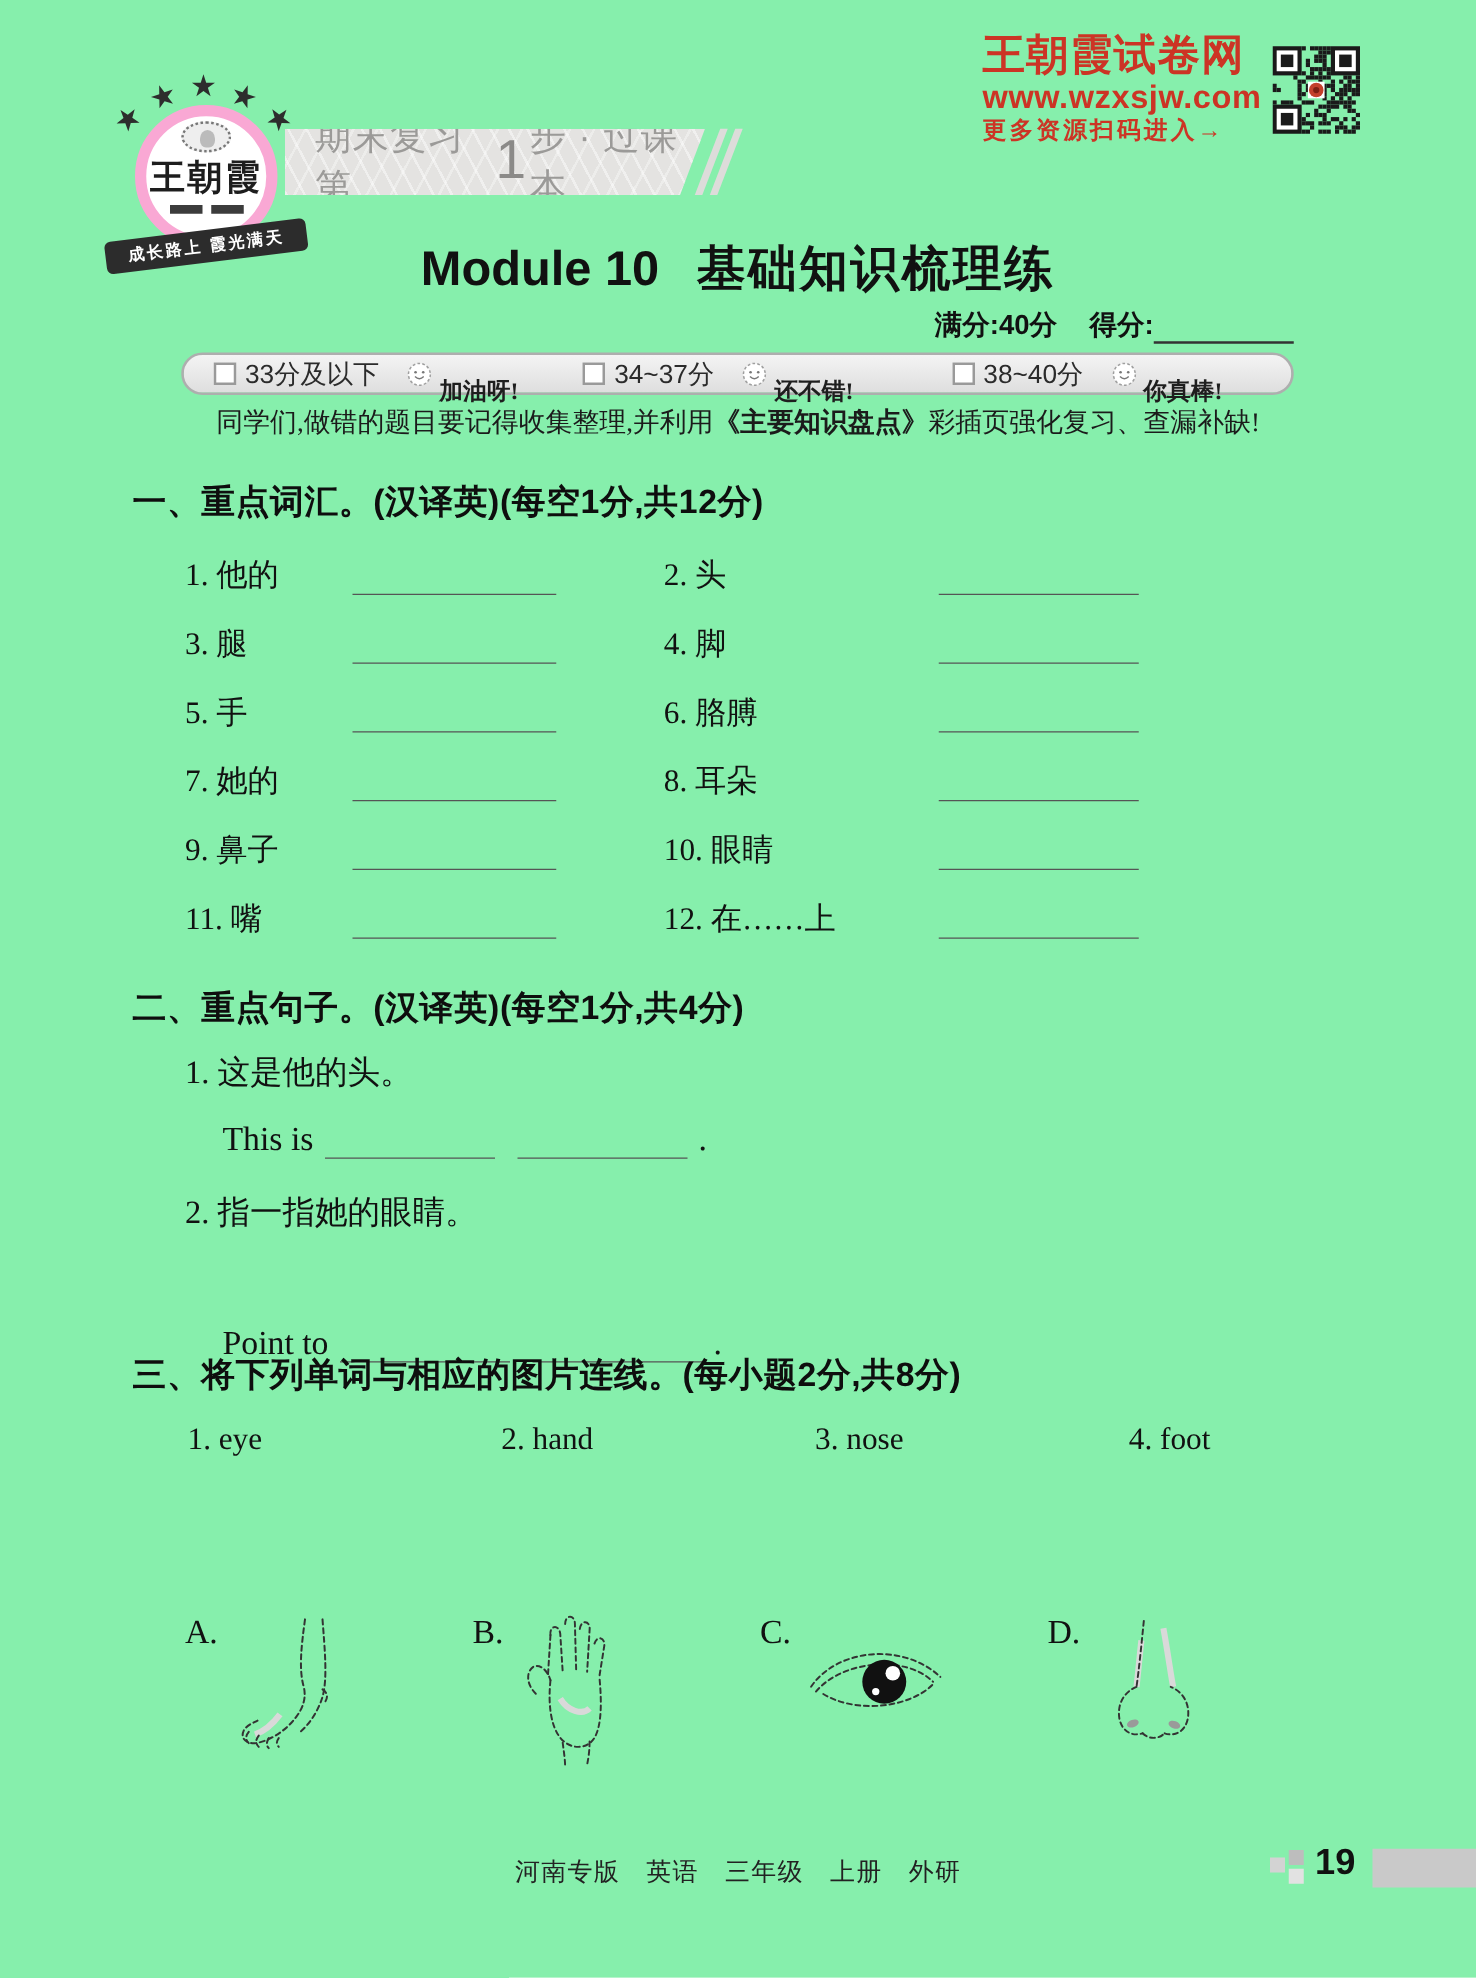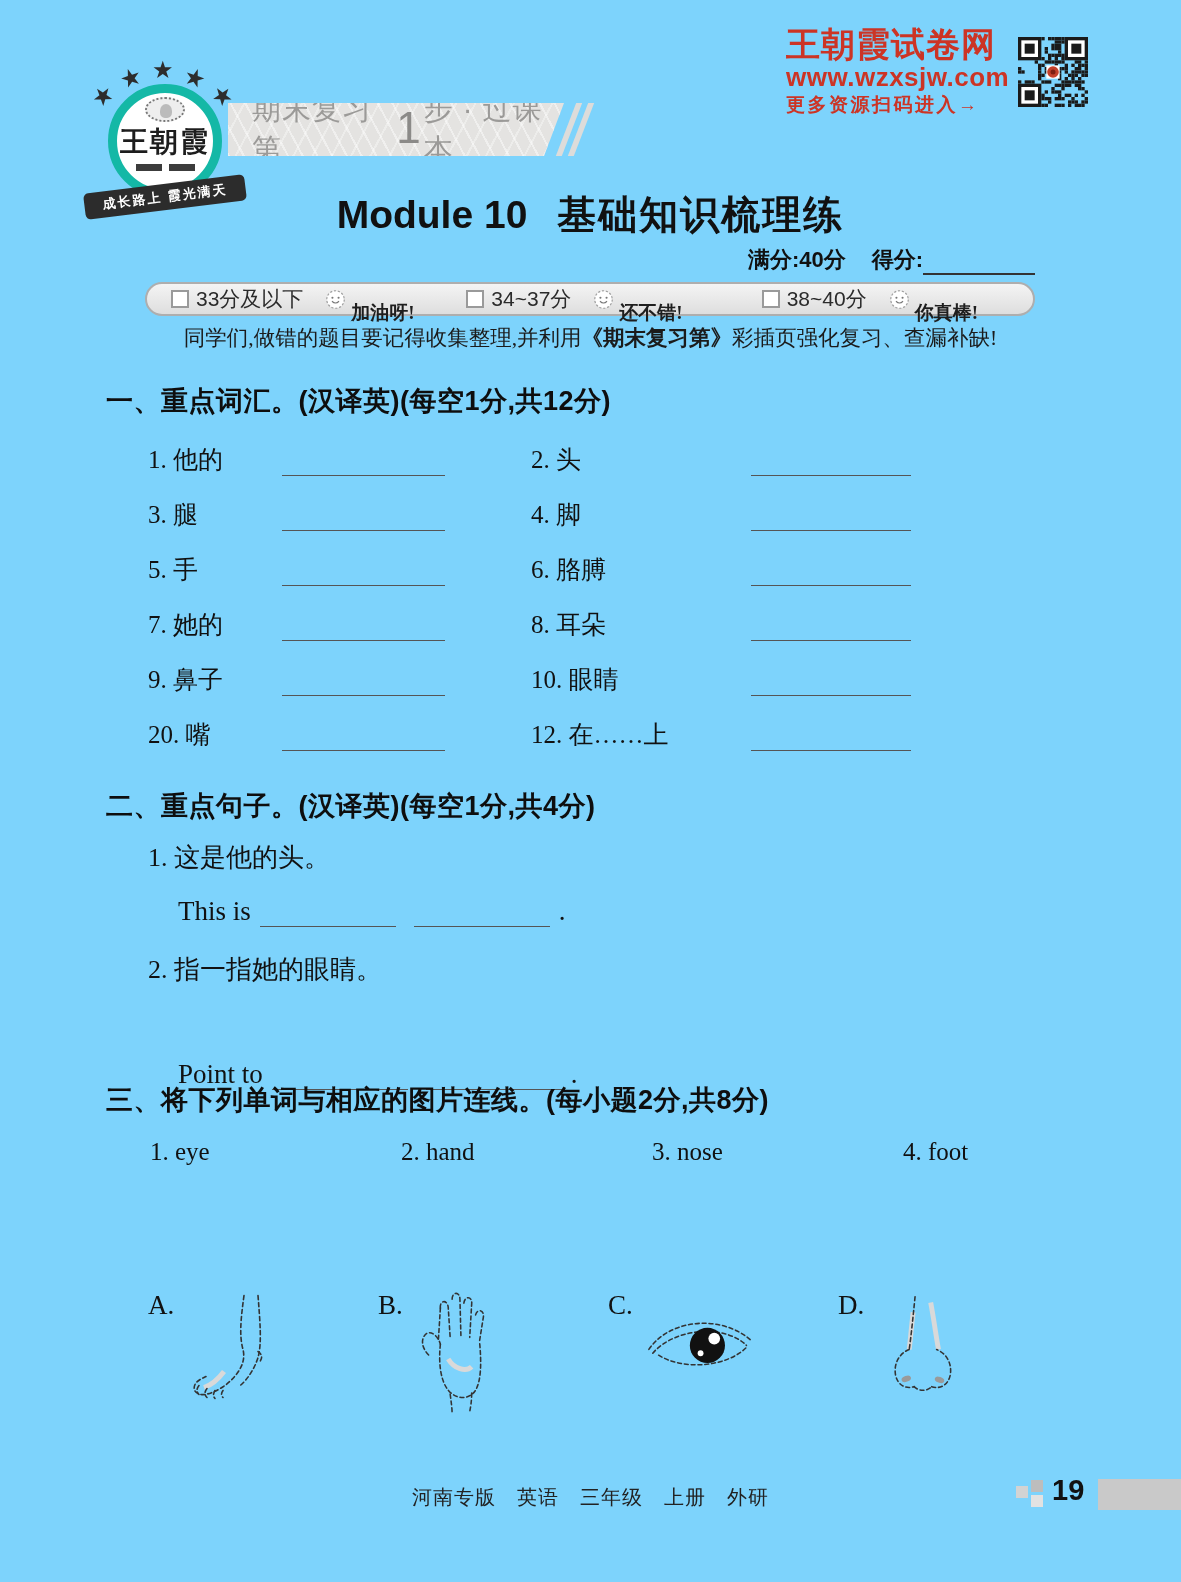--- a/index.html
+++ b/index.html
@@ -1,31 +1,31 @@
 <!DOCTYPE html>
 <html><head>
 <meta charset="utf-8">
 <style>
   * { box-sizing: border-box; margin: 0; padding: 0; }
   body { background: #fff; font-family: "Liberation Serif", serif; }
-  .page { position: relative; width: 1181px; height: 1582px; background: #7dd3fc; overflow: hidden; }
+  .page { position: relative; width: 1181px; height: 1582px; background: #86efac; overflow: hidden; }
 
   
   .masthead { position: absolute; left: 786px; top: 26px; width: 302px; display: flex; gap: 10px; }
   .mast-text { width: 222px; color: #cc3425; font-family: "Liberation Sans", sans-serif; }
   .site-name { font-size: 34px; font-weight: bold; letter-spacing: 1px; line-height: 36px; }
   .site-url  { font-size: 26px; font-weight: bold; line-height: 30px; letter-spacing: 0.5px; }
   .qr-caption{ font-size: 19px; font-weight: bold; letter-spacing: 2.5px; line-height: 26px; }
   .qr-box { width: 88px; height: 88px; margin-top: 2px; }
 
   
   .logo { position: absolute; left: 92px; top: 58px; width: 146px; height: 155px; }
   .logo-star { position: absolute; font-size: 24px; color: #2d2d2d; line-height: 1; }
   .logo-circle { position: absolute; left: 16px; top: 26px; width: 114px; height: 114px;
-    border: 9px solid #14b8a6; border-radius: 50%; background: #fff; text-align: center; }
+    border: 9px solid #f9a8d4; border-radius: 50%; background: #fff; text-align: center; }
   .logo-face { width: 40px; height: 25px; margin: 4px auto 0; border: 2px dotted #777;
     border-radius: 50%; background: #eee; position: relative; }
   .logo-face::after { content:""; position:absolute; left: 13px; top: 5px; width: 12px; height: 14px;
     background:#bbb; border-radius: 50% 50% 40% 40%; }
   .logo-name { font-size: 28px; font-weight: bold; color: #1d1d1d; letter-spacing: 2px;
     font-family: "Liberation Serif", serif; margin-top: 1px; }
   .logo-sub { margin-top: 3px; display: flex; justify-content: center; gap: 7px; }
   .logo-sub i { display: block; width: 26px; height: 7px; background: #3c3c3c; }
   .logo-ribbon { position: absolute; left: -8px; top: 126px; width: 162px; height: 26px;
     background: #2c2c2c; color: #fff; font-size: 13px; font-weight: bold; letter-spacing: 2px;
@@ -348,21 +348,21 @@
         <circle cx="12" cy="12" r="10" fill="#fff" stroke="#9f9f9f" stroke-width="1.4" stroke-dasharray="2.5 2"></circle>
         <circle cx="8.5" cy="10" r="1.2" fill="#777"></circle>
           <circle cx="15.5" cy="10" r="1.2" fill="#777"></circle>
         <path d="M8,14 Q12,18 16,14" fill="none" stroke="#777" stroke-width="1.3"></path>
       </svg>
       <span class="seg-comment">你真棒!</span>
     </div>
   </div>
 
   <div class="notice">
-    <span>同学们,做错的题目要记得收集整理,并利用</span><b>《期末复习第》</b><span>彩插页强化复习、查漏补缺!</span>
+    <span>同学们,做错的题目要记得收集整理,并利用</span><b>《主要知识盘点》</b><span>彩插页强化复习、查漏补缺!</span>
   </div>
 
   <div class="sec-head sec1">一、重点词汇。(汉译英)(每空1分,共12分)</div>
   <div class="vocab-grid">
     <div class="w-item">
         <span class="w-label">1. 他的</span>
         <span class="blank"></span>
       </div>
     <div class="w-item">
         <span class="w-label">2. 头</span>
@@ -394,21 +394,21 @@
       </div>
     <div class="w-item">
         <span class="w-label">9. 鼻子</span>
         <span class="blank"></span>
       </div>
     <div class="w-item">
         <span class="w-label">10. 眼睛</span>
         <span class="blank"></span>
       </div>
     <div class="w-item">
-        <span class="w-label">20. 嘴</span>
+        <span class="w-label">11. 嘴</span>
         <span class="blank"></span>
       </div>
     <div class="w-item">
         <span class="w-label">12. 在……上</span>
         <span class="blank"></span>
       </div>
   </div>
 
   <div class="sec-head sec2">二、重点句子。(汉译英)(每空1分,共4分)</div>
   <div class="sent-cn cn1">1. 这是他的头。</div>

